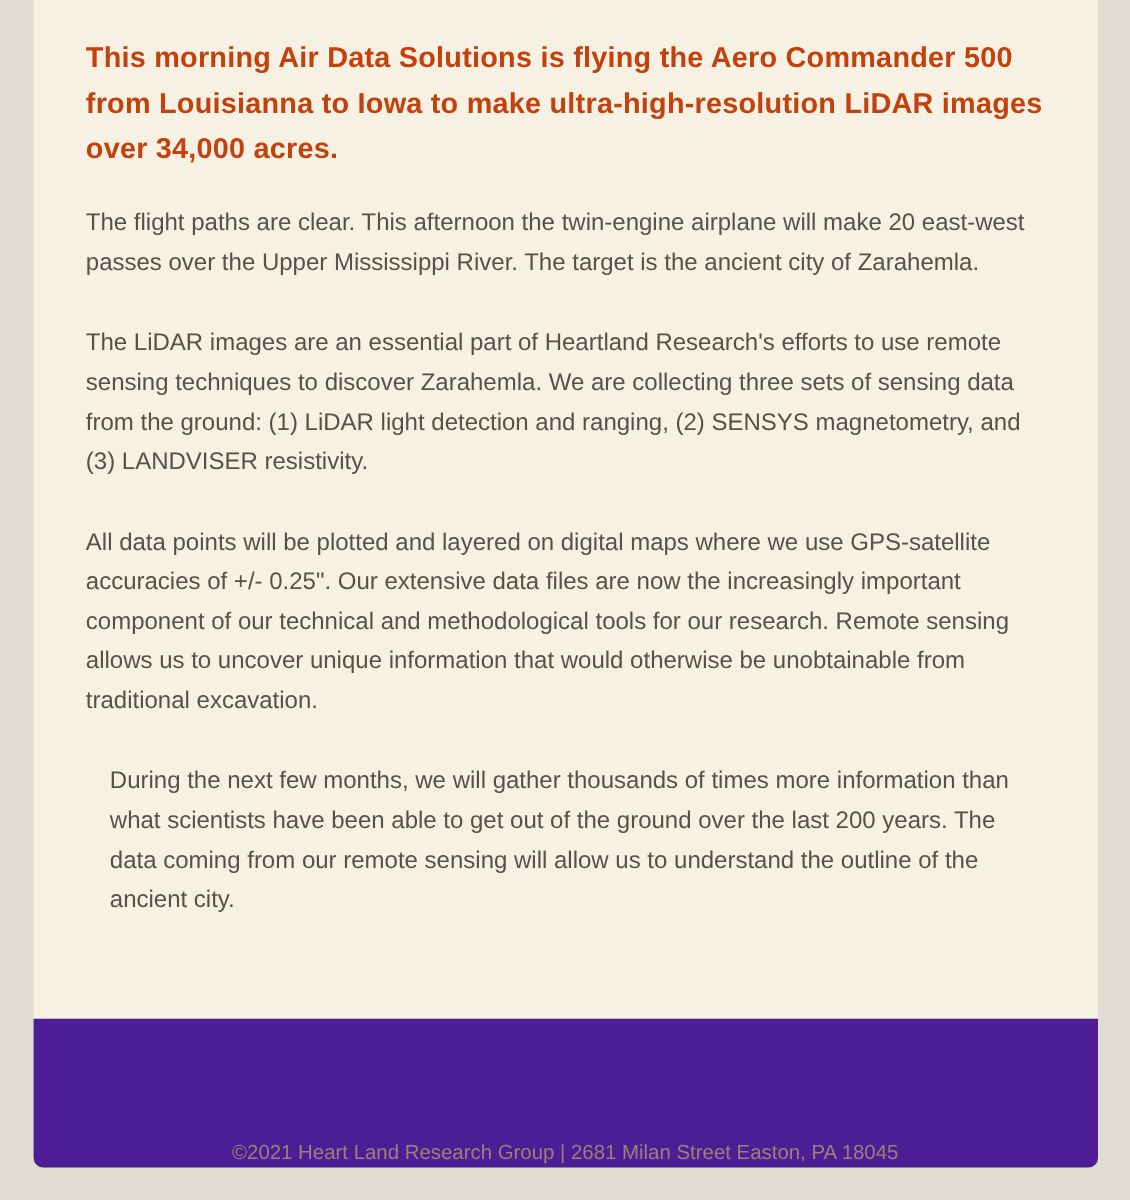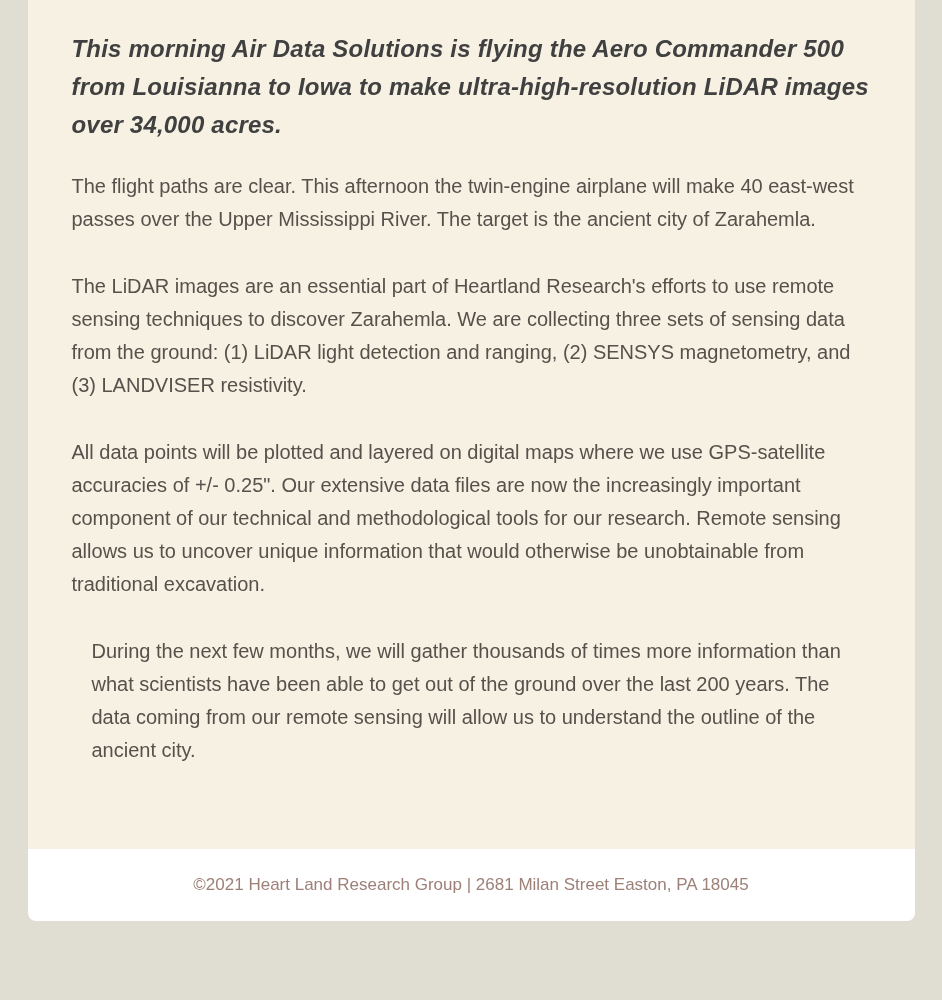--- a/index.html
+++ b/index.html
@@ -16,61 +16,60 @@
   .page-wrap {
     width: 887px;
     margin: 0 auto;
   }
   .content {
     background: #f6f1e3;
     padding: 30px 44px 82px 44px;
   }
   .headline {
     margin: 0 0 26px 0;
-    color: #404040;
+    color: #c2410c;
     font-size: 24px;
     line-height: 38px;
     font-weight: bold;
     letter-spacing: 0.2px;
-    font-style: italic;
   }
   .body-paragraph {
     margin: 0 0 34px 0;
     color: #56514b;
     font-size: 20px;
     line-height: 33px;
     font-weight: normal;
   }
   .body-paragraph:last-child {
     margin-bottom: 0;
     margin-left: 20px;
   }
   .footer {
-    background: #ffffff;
-    height: 72px;
+    background: #4c1d95;
+    height: 124px;
     border-radius: 0 0 8px 8px;
     display: flex;
-    align-items: center;
+    align-items: flex-end;
     justify-content: center;
   }
   .footer-text {
     margin: 0;
     color: #9d8077;
     font-size: 17px;
     line-height: 24px;
     text-align: center;
   }
 </style>
 </head>
 <body>
 
 <div class="page-wrap">
   <div class="content">
     <h1 class="headline">This morning Air Data Solutions is flying the Aero Commander 500 from Louisianna to Iowa to make ultra-high-resolution LiDAR images over 34,000 acres.</h1>
-    <p class="body-paragraph">The flight paths are clear. This afternoon the twin-engine airplane will make 40 east-west passes over the Upper Mississippi River. The target is the ancient city of Zarahemla.</p>
+    <p class="body-paragraph">The flight paths are clear. This afternoon the twin-engine airplane will make 20 east-west passes over the Upper Mississippi River. The target is the ancient city of Zarahemla.</p>
     <p class="body-paragraph">The LiDAR images are an essential part of Heartland Research's efforts to use remote sensing techniques to discover Zarahemla. We are collecting three sets of sensing data from the ground: (1) LiDAR light detection and ranging, (2) SENSYS magnetometry, and (3) LANDVISER resistivity.</p>
     <p class="body-paragraph">All data points will be plotted and layered on digital maps where we use GPS-satellite accuracies of +/- 0.25". Our extensive data files are now the increasingly important component of our technical and methodological tools for our research. Remote sensing allows us to uncover unique information that would otherwise be unobtainable from traditional excavation.</p>
     <p class="body-paragraph">During the next few months, we will gather thousands of times more information than what scientists have been able to get out of the ground over the last 200 years. The data coming from our remote sensing will allow us to understand the outline of the ancient city.</p>
   </div>
   <div class="footer">
     <p class="footer-text">©2021 Heart Land Research Group | 2681 Milan Street Easton, PA 18045</p>
   </div>
 </div>
 
 </body></html>

